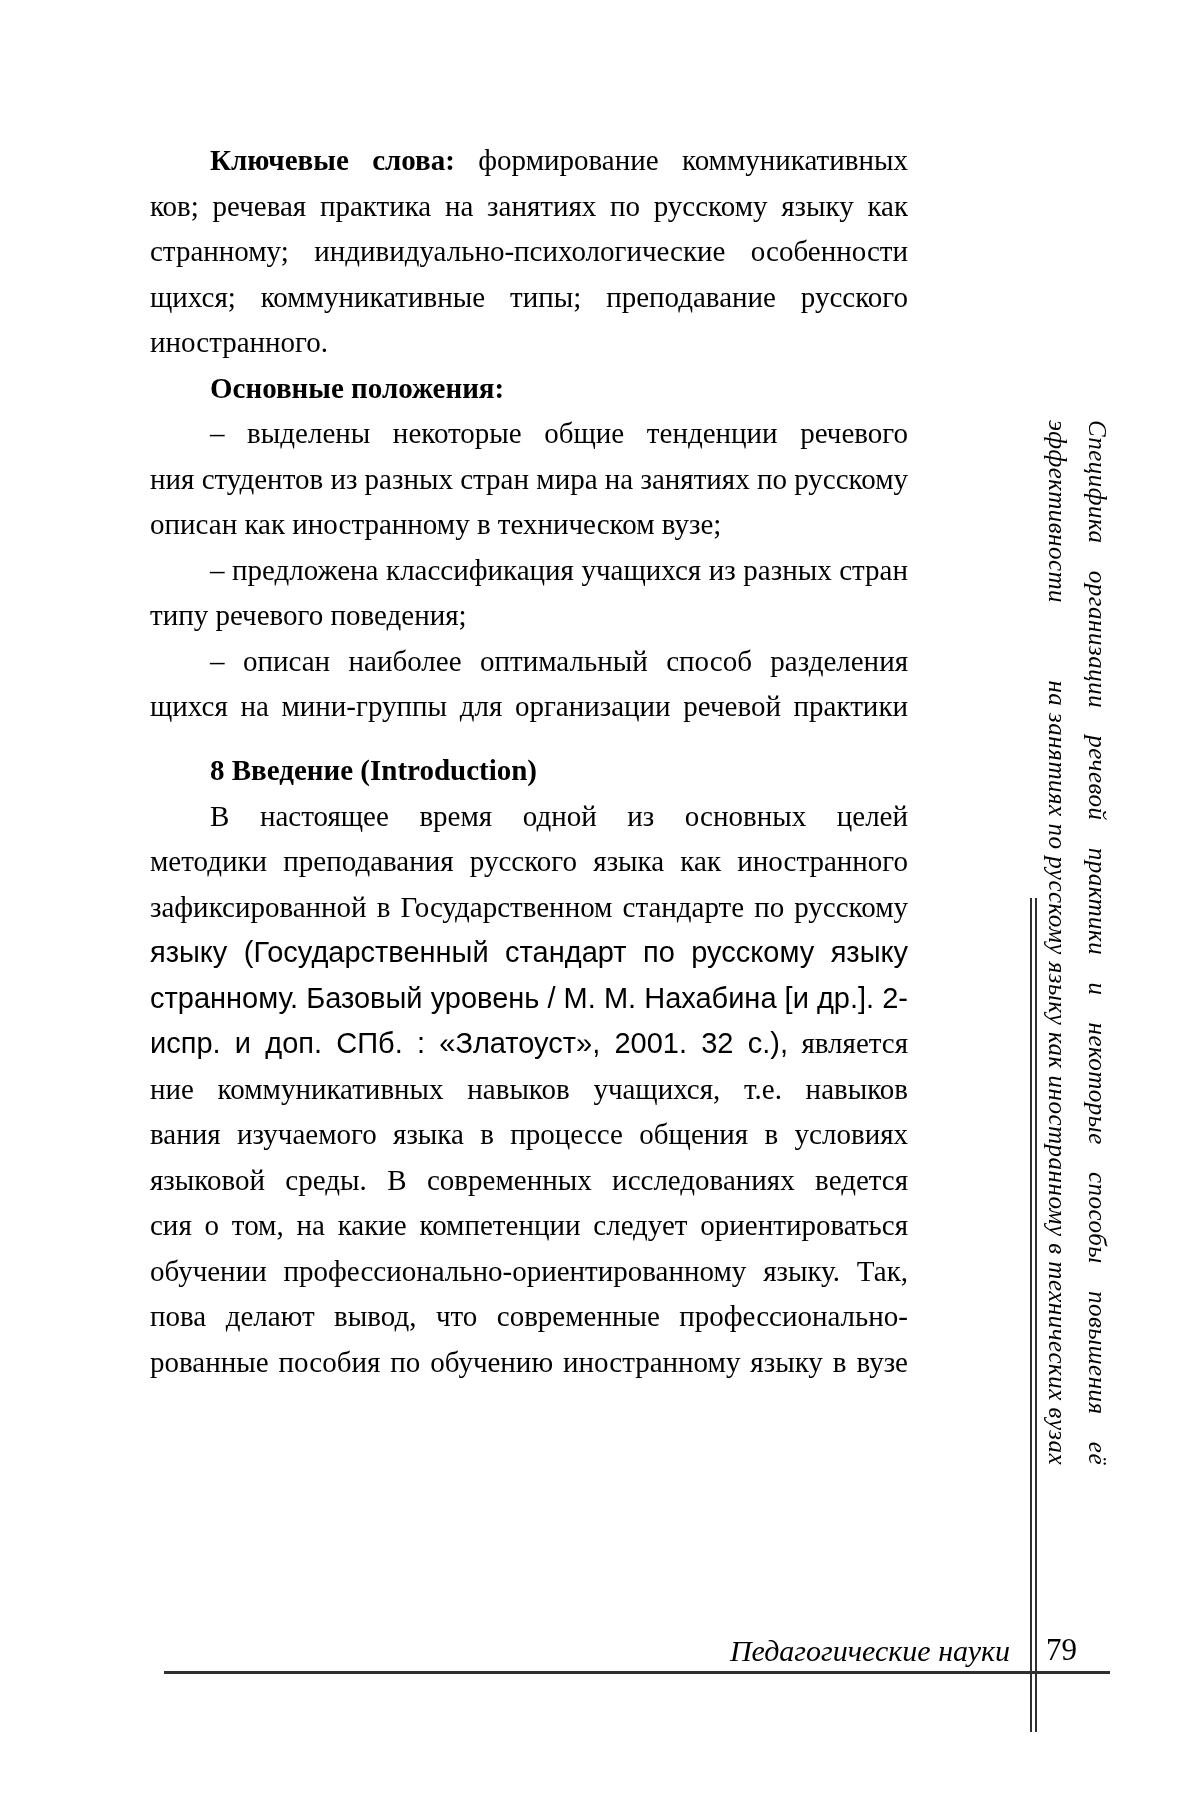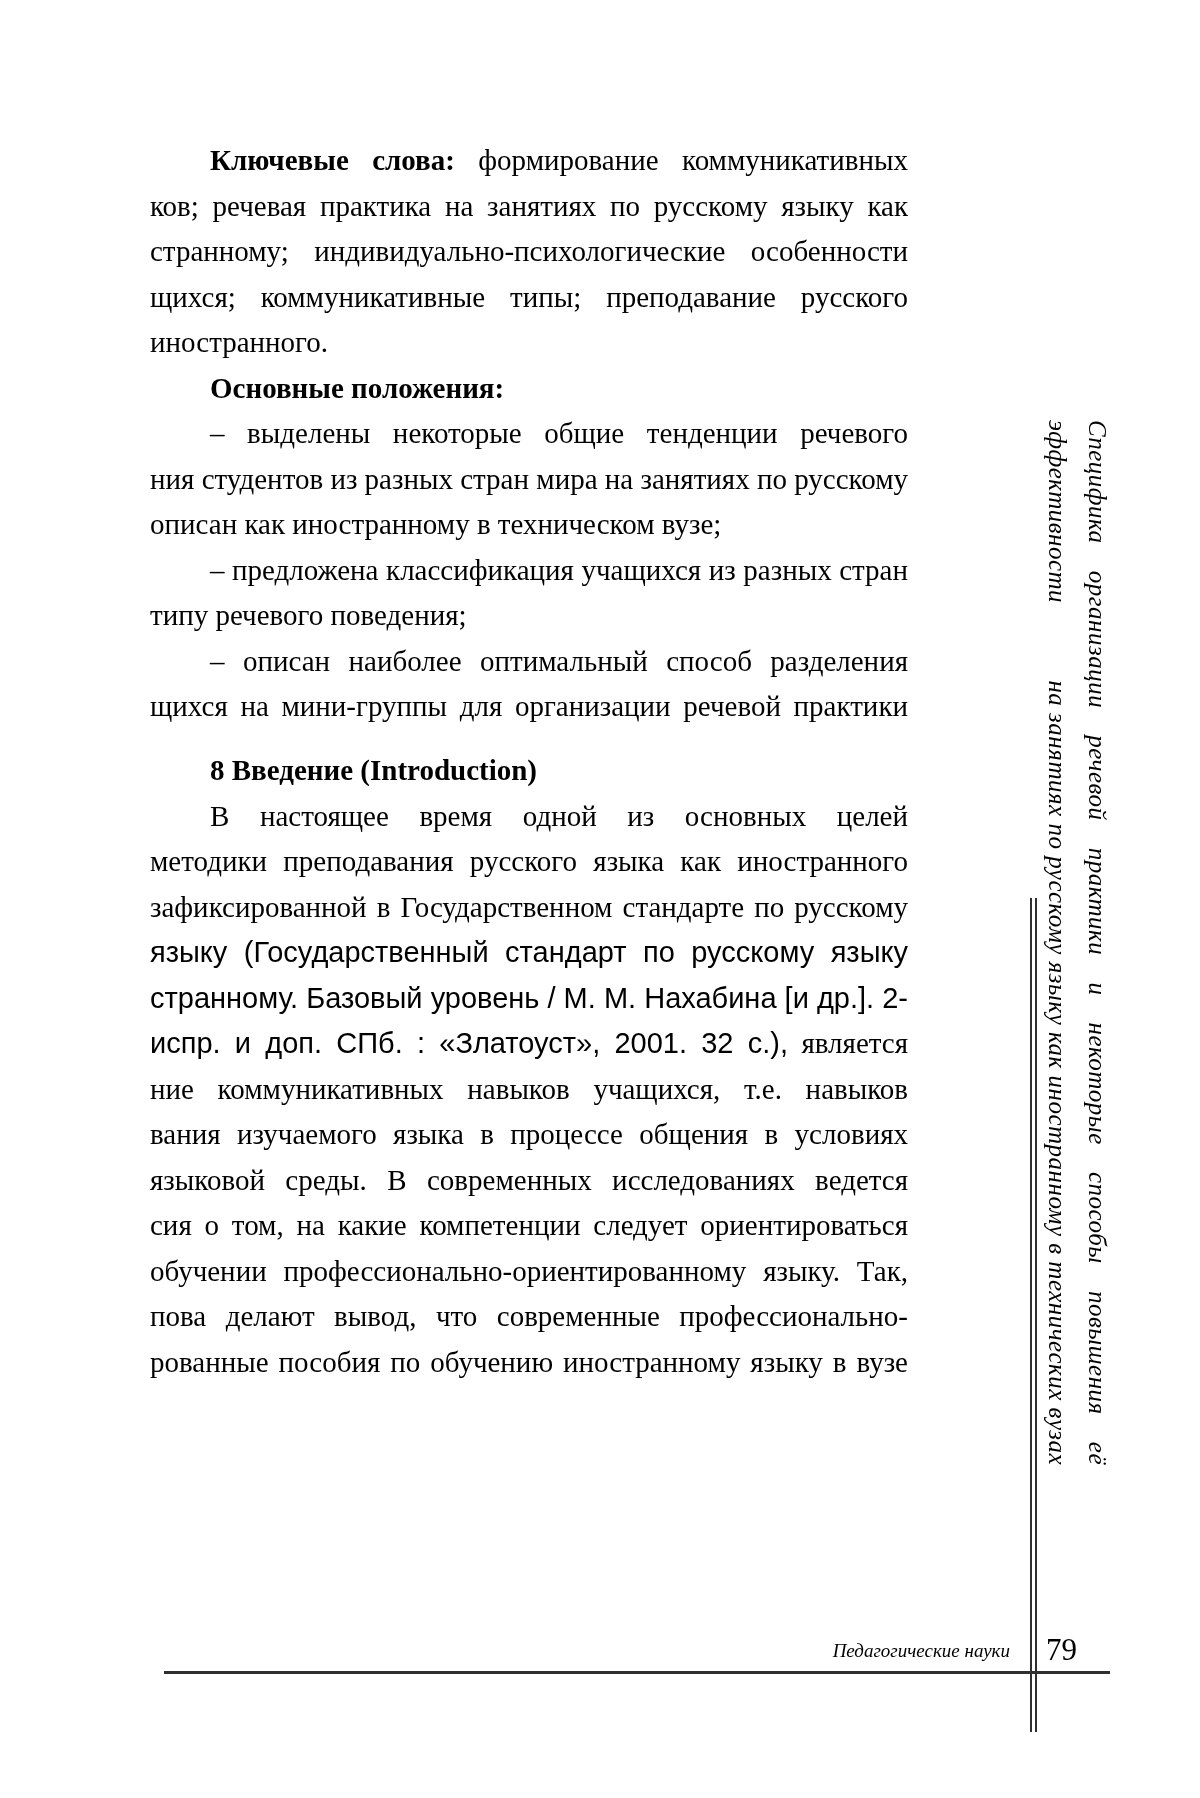--- a/index.html
+++ b/index.html
@@ -43,21 +43,21 @@
     background:#2f2f2f;
   }
   .vertical-rule{
     position:absolute;left:1030px;top:898px;height:834px;width:3px;
     border-left:2px solid #2f2f2f;border-right:2px solid #2f2f2f;
   }
 
   
   .footer-section{
     position:absolute;left:600px;top:1634px;width:410px;
-    text-align:right;font-style:italic;font-size:19px;line-height:34px;
+    text-align:right;font-style:italic;font-size:30px;line-height:34px;
   }
   .page-number{
     position:absolute;left:1046px;top:1632px;width:66px;
     font-size:31px;line-height:36px;
   }
 </style>
 </head>
 <body>
 
 <div class="page">

